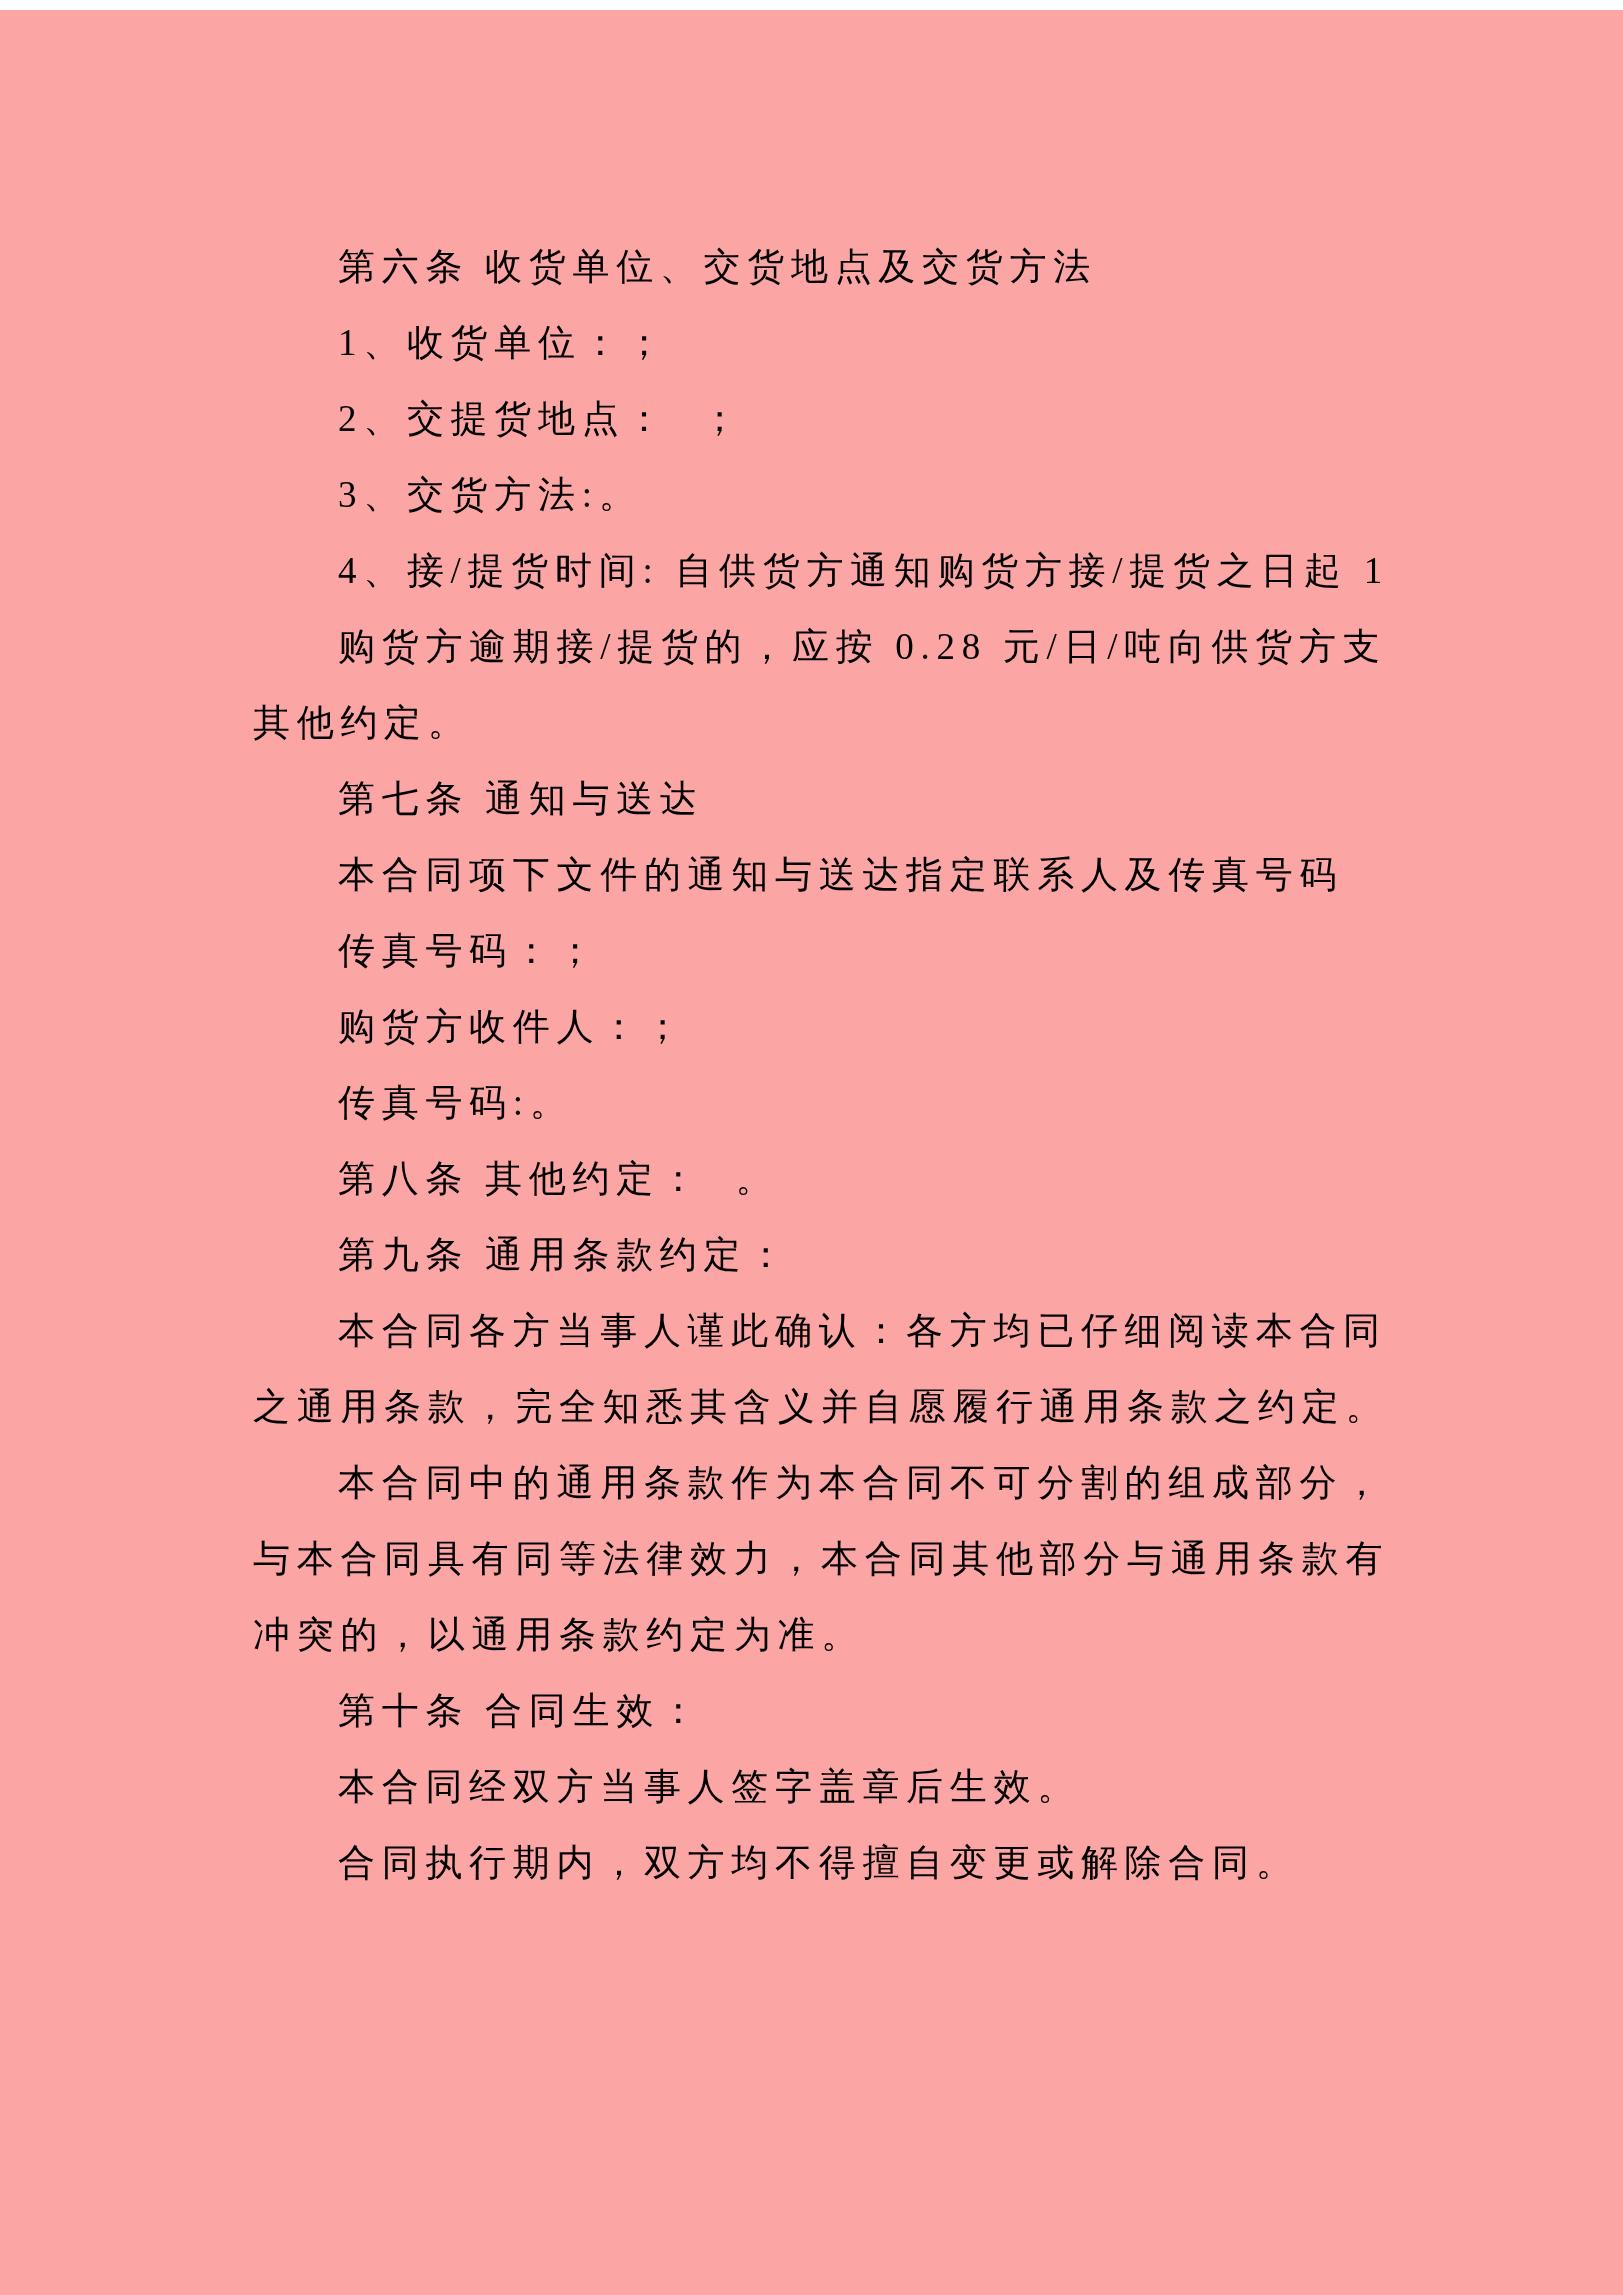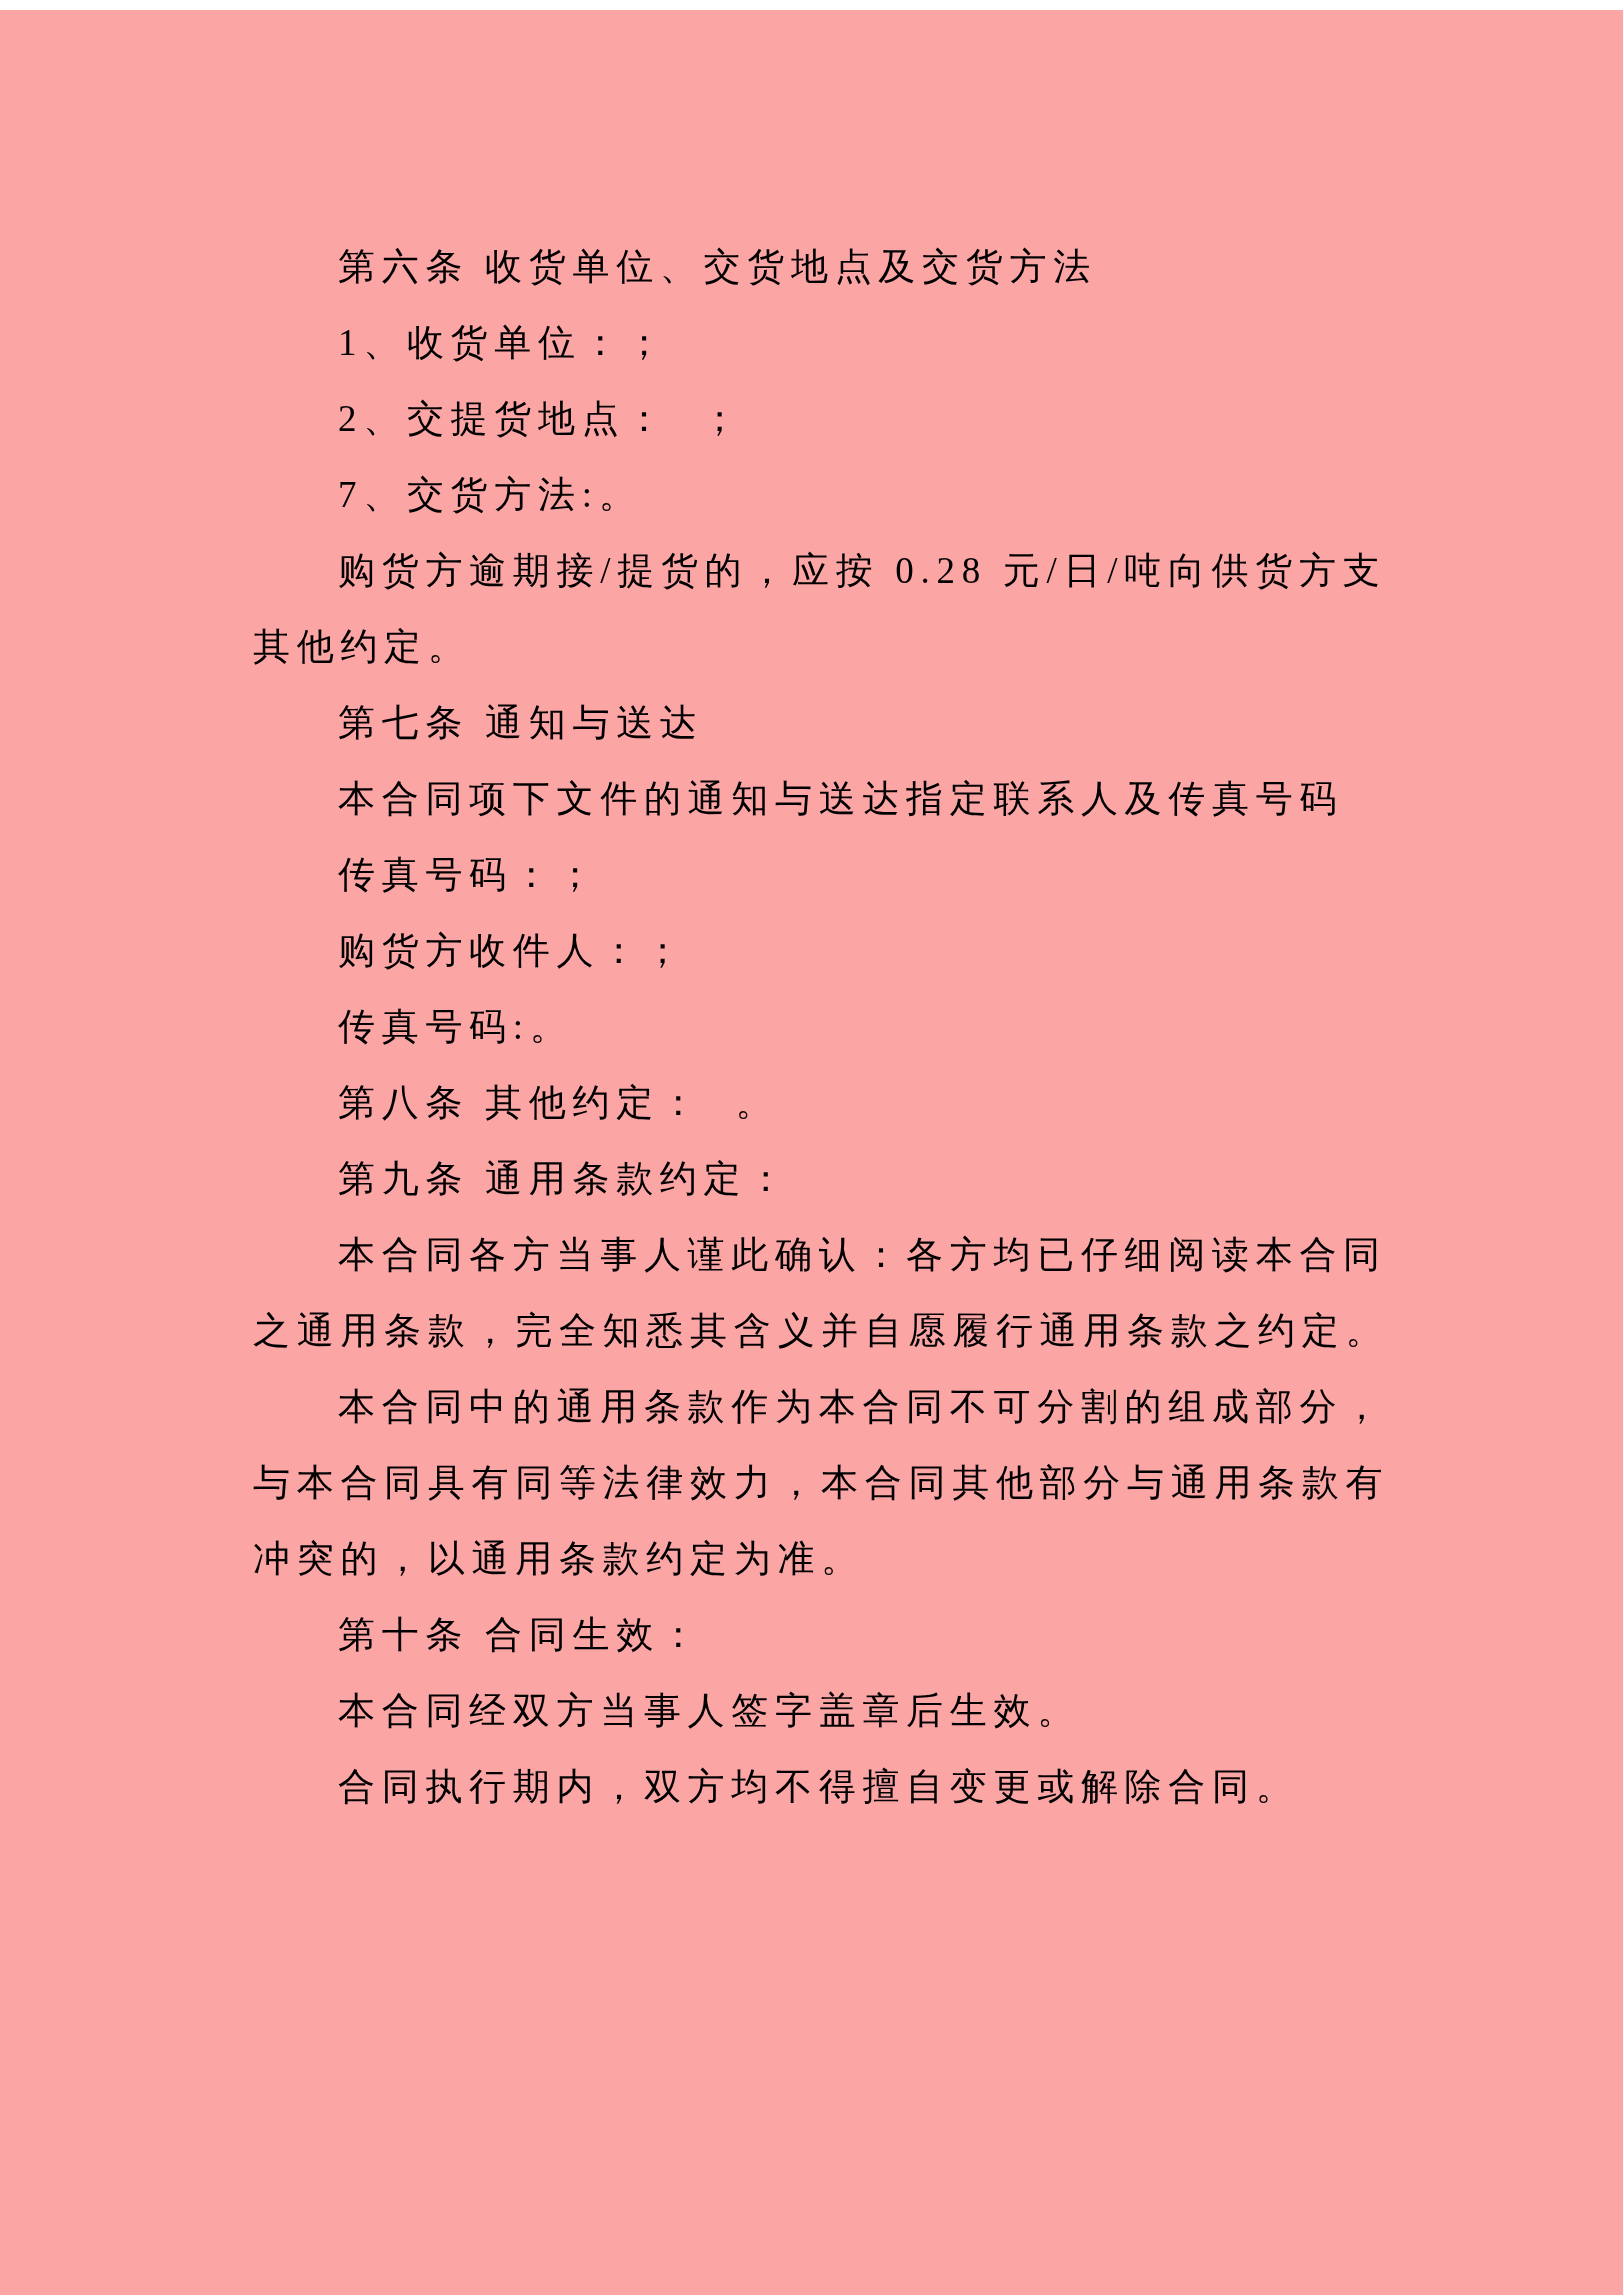--- a/index.html
+++ b/index.html
@@ -43,21 +43,22 @@
   }
 </style>
 </head>
 <body>
 
 <div class="page">
   <div class="text-block">
     <div class="line indented">第六条 收货单位、交货地点及交货方法</div>
     <div class="line indented">1、收货单位：；</div>
     <div class="line indented">2、交提货地点：  ；</div>
-    <div class="line indented">7、交货方法:。</div>
+    <div class="line indented">3、交货方法:。</div>
+    <div class="line indented">4、接/提货时间: 自供货方通知购货方接/提货之日起 1</div>
     <div class="line indented">购货方逾期接/提货的，应按 0.28 元/日/吨向供货方支</div>
     <div class="line">其他约定。</div>
     <div class="line indented">第七条 通知与送达</div>
     <div class="line indented">本合同项下文件的通知与送达指定联系人及传真号码</div>
     <div class="line indented">传真号码：；</div>
     <div class="line indented">购货方收件人：；</div>
     <div class="line indented">传真号码:。</div>
     <div class="line indented">第八条 其他约定：  。</div>
     <div class="line indented">第九条 通用条款约定：</div>
     <div class="line indented">本合同各方当事人谨此确认：各方均已仔细阅读本合同</div>

